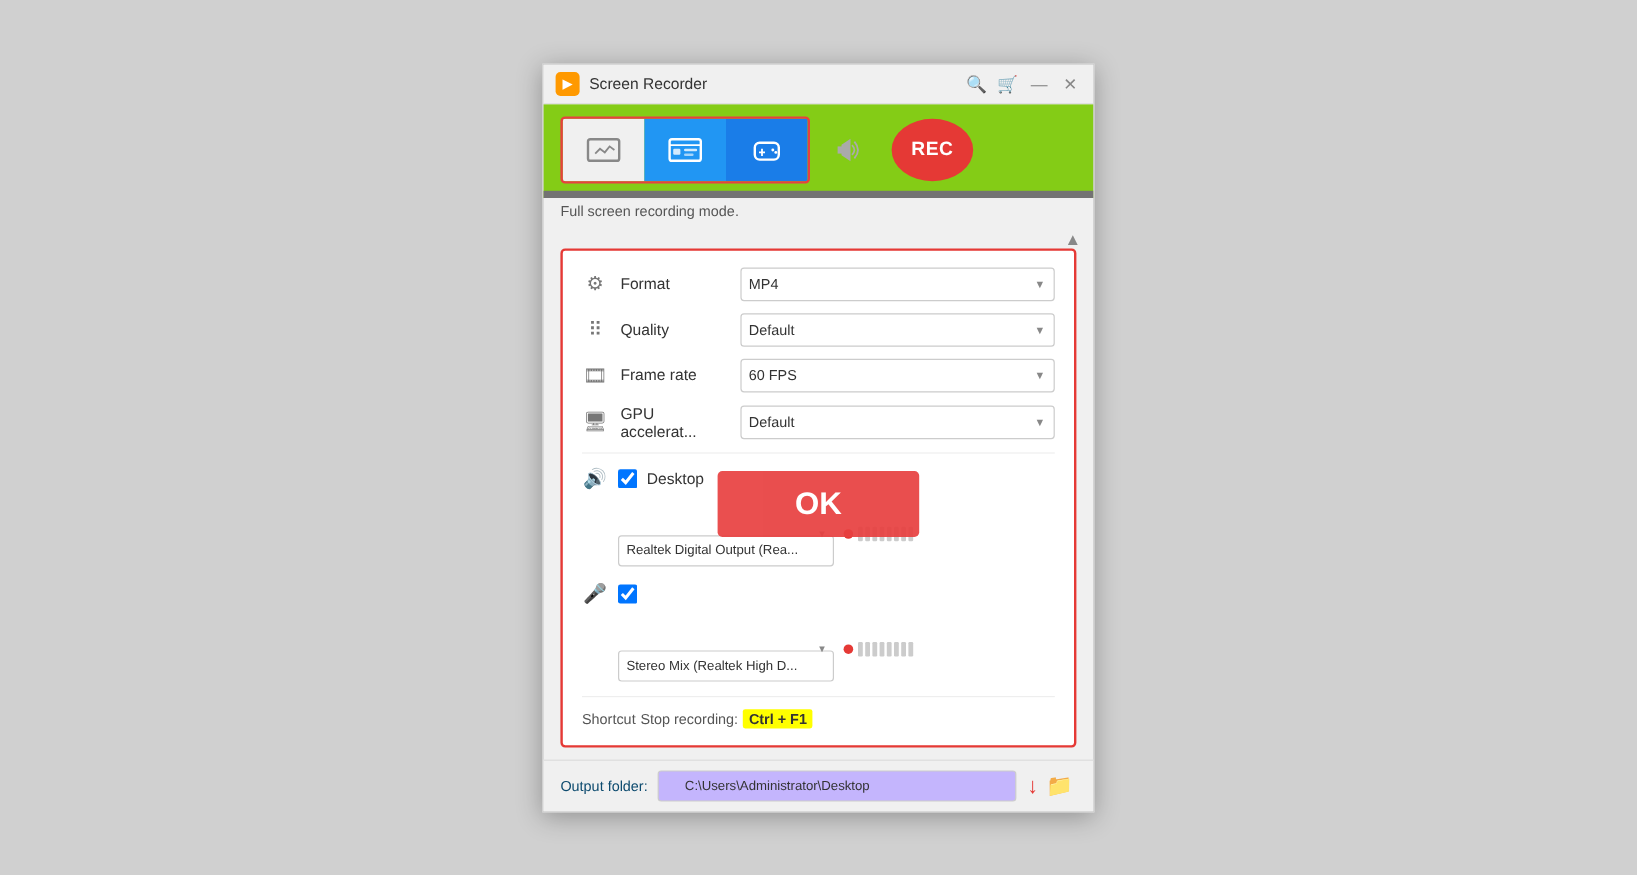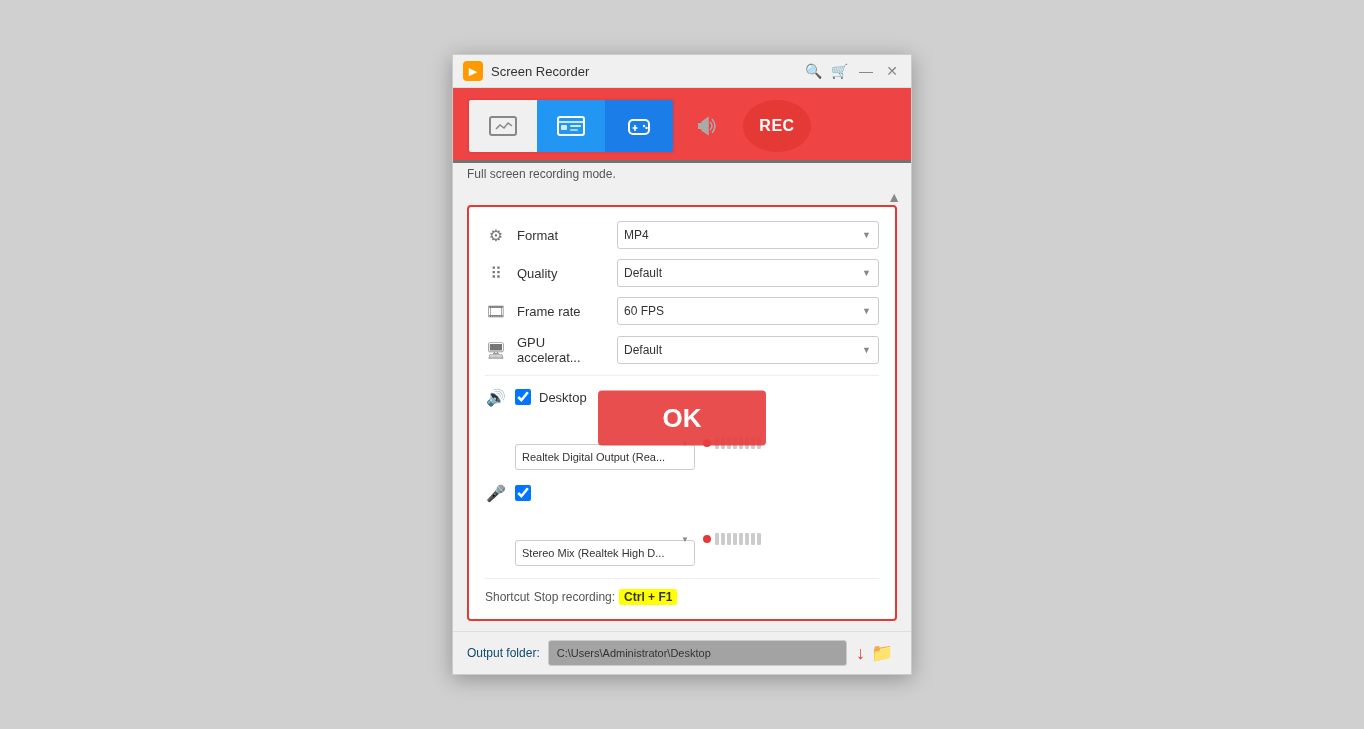--- a/index.html
+++ b/index.html
@@ -55,26 +55,26 @@
     }
     .title-bar-search {
       color: #aaa; font-size: 14px; cursor: pointer;
     }
     .title-bar-cart {
       color: #aaa; font-size: 14px; cursor: pointer;
     }
 
     
     .toolbar {
-      background: #ef4444;
+      background: #84cc16;
       padding: 10px 14px 6px 14px;
       display: flex;
       align-items: center;
       gap: 6px;
-      border-bottom: 3px solid #737373;
+      border-bottom: 6px solid #737373;
     }
     .mode-group {
       display: flex;
       border: 2px solid #e84040;
       border-radius: 4px;
       overflow: hidden;
     }
     .mode-btn {
       width: 68px;
       height: 52px;
@@ -316,22 +316,22 @@
       display: flex;
       align-items: center;
     }
     .output-path {
       flex: 1;
       height: 26px;
       border: 1px solid #ccc;
       border-radius: 3px;
       font-size: 11px;
       color: #333;
-      background: #a3a3a3;
-      padding: 0 8px;
+      background: #c4b5fd;
+      padding: 0 22px;
       outline: none;
     }
     .output-arrow {
       position: absolute;
       right: -18px;
       top: 50%;
       transform: translateY(-50%);
       color: #e53935;
       font-size: 18px;
     }

